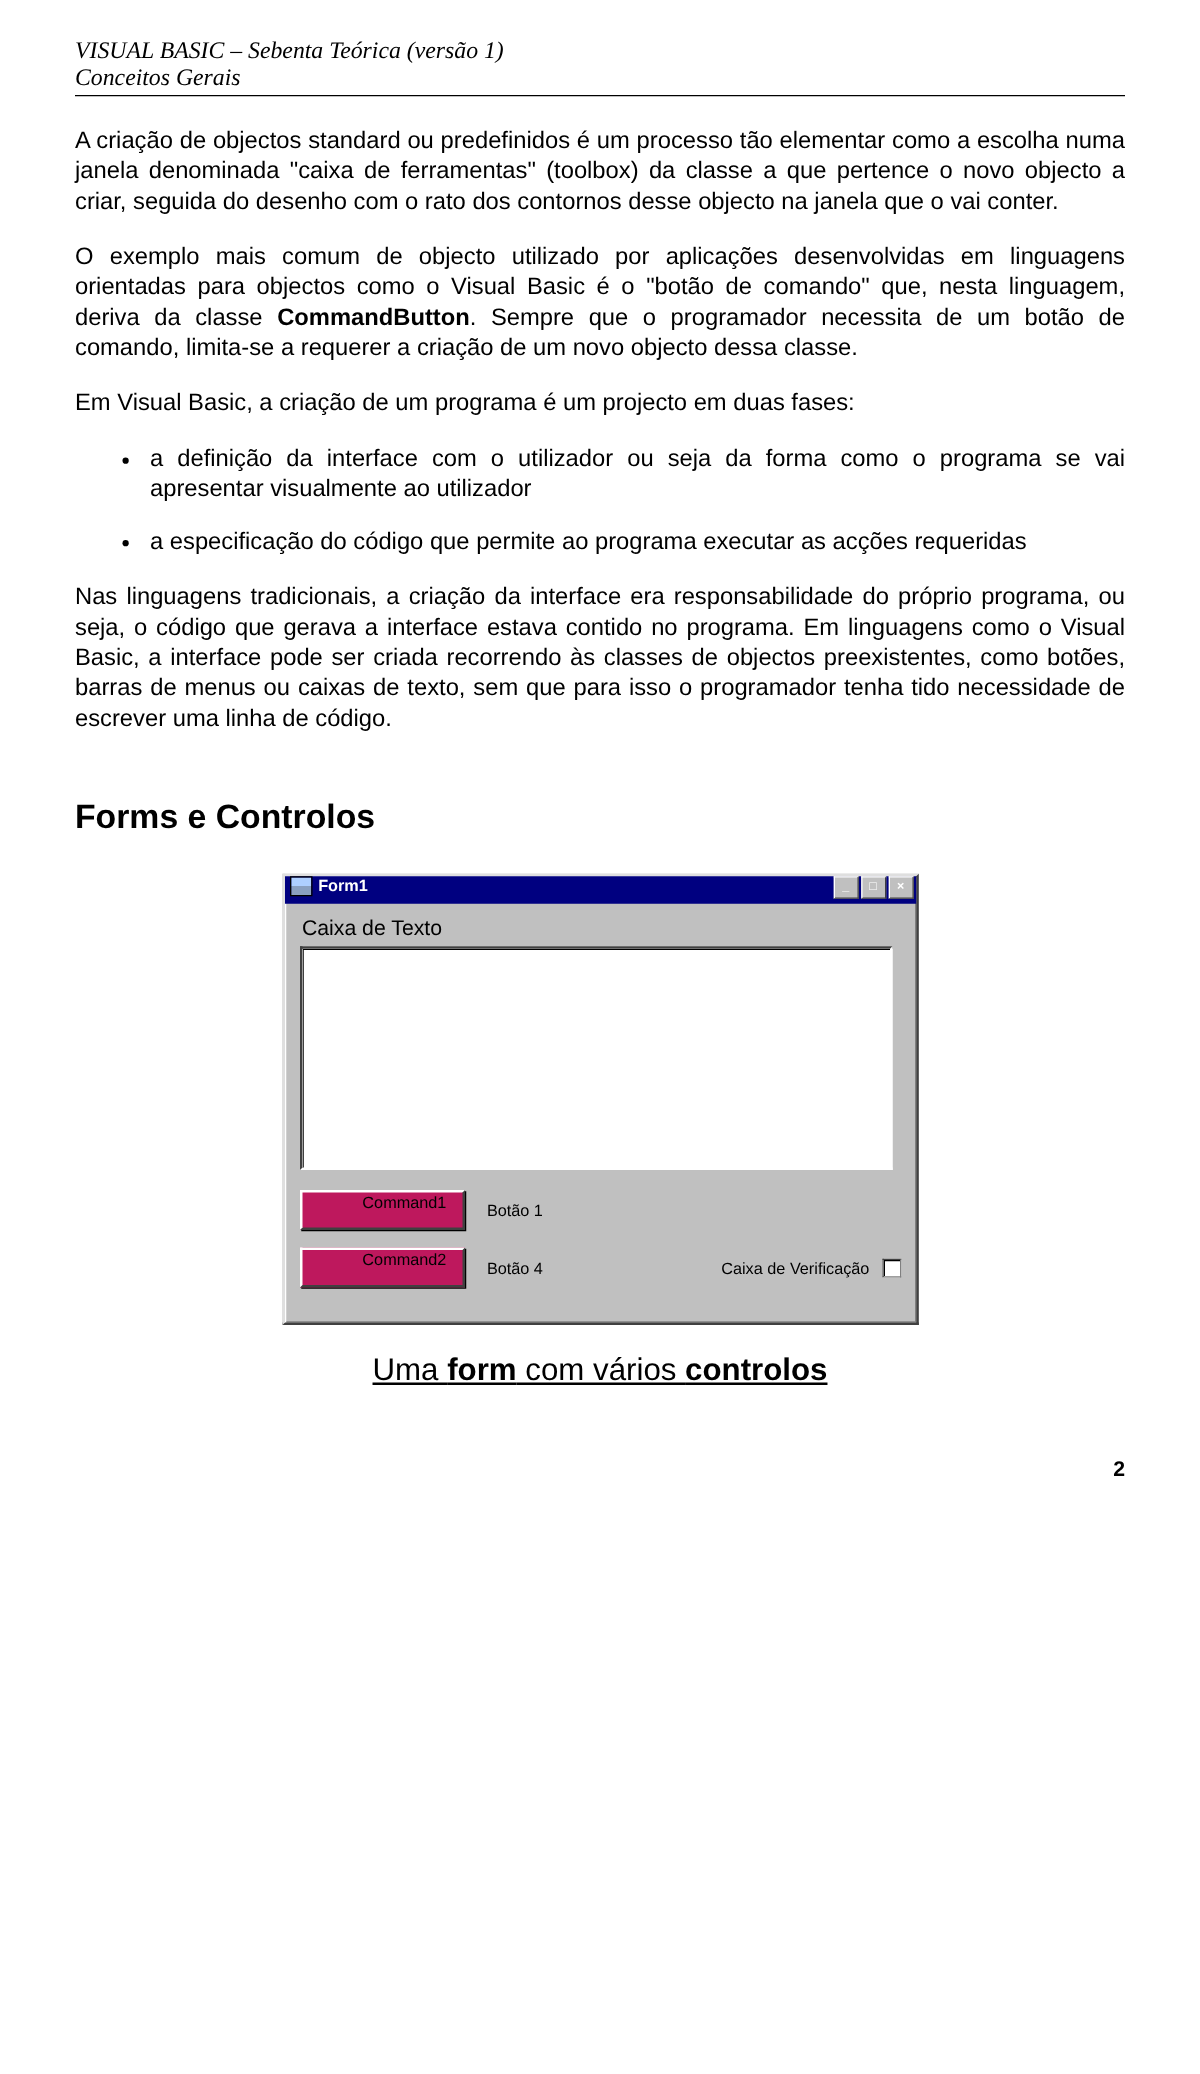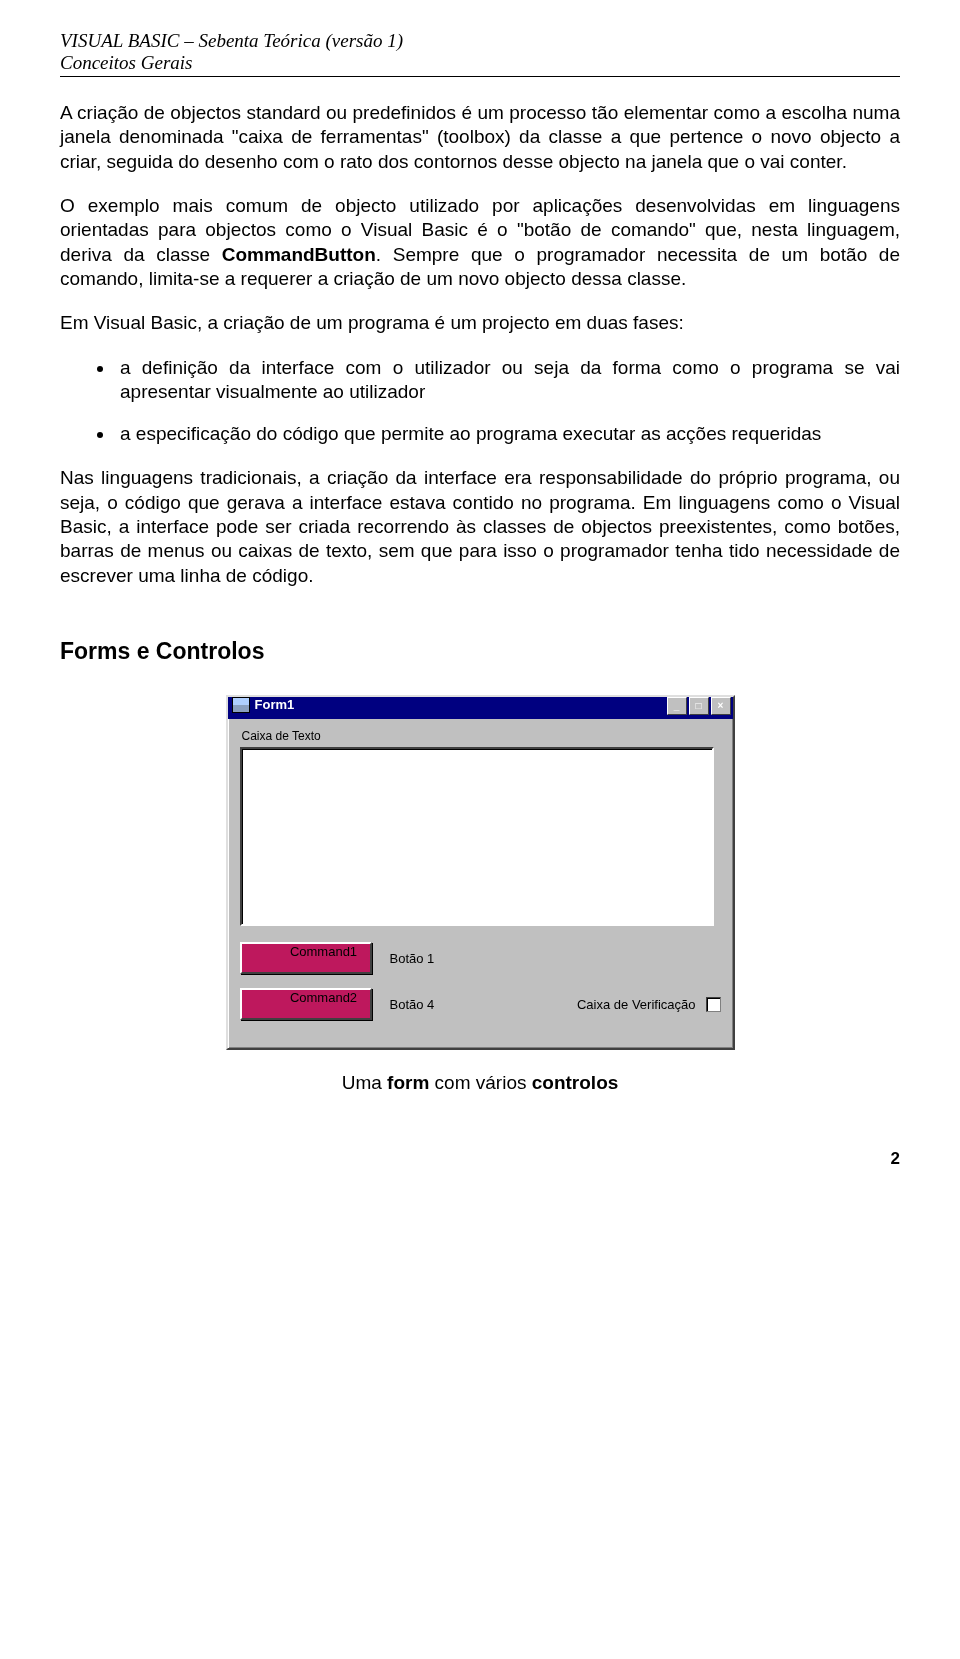--- a/index.html
+++ b/index.html
@@ -40,21 +40,21 @@
     padding-left: 55px;
   }
   ul.bullets li {
     font-size: 19px;
     line-height: 1.28;
     text-align: justify;
     margin-bottom: 18px;
     padding-left: 5px;
   }
   .h2 {
-    font-size: 23px;
+    font-size: 27px;
     font-weight: bold;
     margin: 50px 0 18px 0;
   }
   .figure-wrap {
     text-align: center;
     margin-top: 30px;
   }
 
   
   .win {
@@ -105,21 +105,21 @@
     justify-content: center;
     font-size: 10px;
     font-family: Arial;
     font-weight: bold;
     line-height: 1;
   }
   .win-body {
     padding: 8px 12px 14px 12px;
   }
   .lbl {
-    font-size: 12px;
+    font-size: 17px;
     margin: 2px 0 4px 2px;
   }
   .textbox {
     width: 470px;
     height: 175px;
     background: #ffffff;
     border: 2px solid #808080;
     border-top-color: #404040;
     border-left-color: #404040;
     border-right-color: #ffffff;
@@ -159,22 +159,23 @@
   .cb {
     width: 13px; height: 13px;
     background: #fff;
     border: 1px solid #808080;
     border-top-color: #404040;
     border-left-color: #404040;
     box-shadow: inset 1px 1px 0 #000;
   }
   .caption {
     text-align: center;
-    font-size: 19px;
+    font-size: 25px;
     margin-top: 22px;
+    text-decoration: underline;
   }
   .pagenum {
     text-align: right;
     font-size: 17px;
     font-weight: bold;
     margin-top: 55px;
   }
 </style>
 </head>
 <body>

